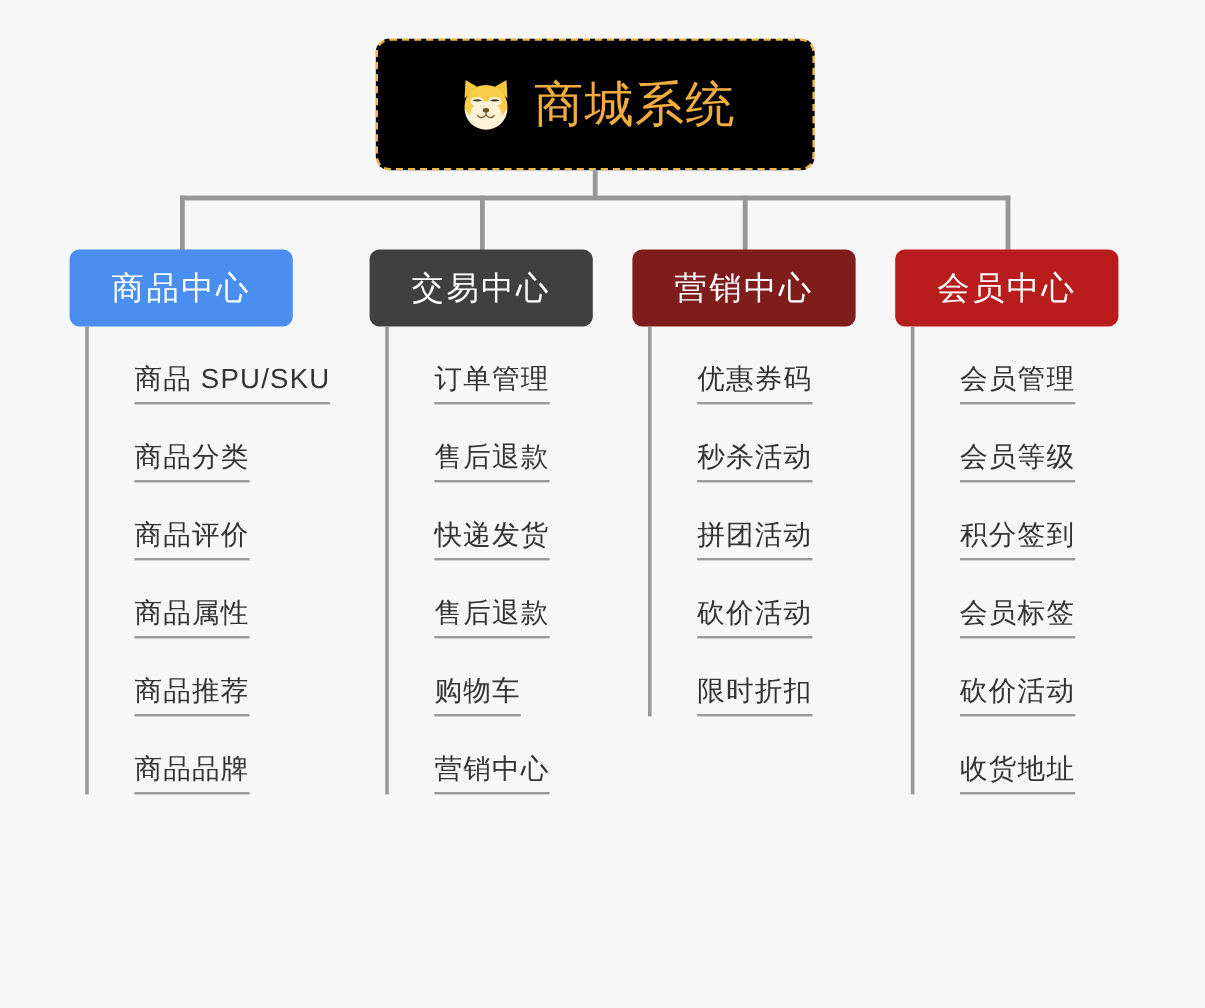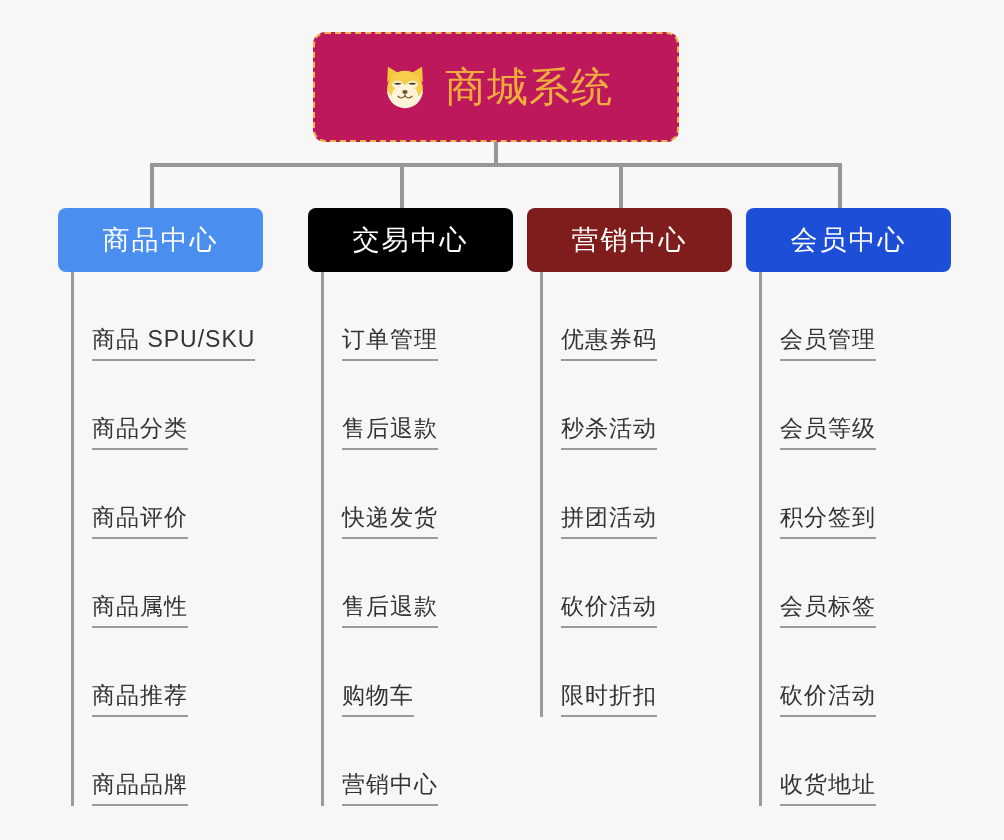--- a/index.html
+++ b/index.html
@@ -51,61 +51,61 @@
   .h-bus   { left: 150px; top: 163px;  width: 692px; height: 4px; }
   .v-drop  { top: 163px;  width: 4px;  height: 46px; }
 
   
   .col {
     position: absolute;
     top: 208px;
     width: 186px;
   }
   .col-head {
-    width: 205px;
+    width: 186px;
     height: 64px;
     border-radius: 8px;
     display: flex;
     align-items: center;
     justify-content: center;
     color: #ffffff;
     font-size: 27px;
     letter-spacing: 2px;
     white-space: nowrap;
   }
   .col-body {
     position: relative;
     margin-left: 13px;
     padding-left: 0;
     border-left: 3px solid #9a9a9a;
     margin-top: 0;
   }
   .leaf {
-    height: 89px;
+    height: 65px;
     display: flex;
     align-items: flex-end;
-    padding-left: 18px;
+    padding-left: 38px;
   }
   .leaf-label {
     display: inline-block;
     font-size: 23px;
     color: #333333;
     line-height: 1.25;
     white-space: nowrap;
     padding-bottom: 5px;
     border-bottom: 2px solid #9a9a9a;
     letter-spacing: 1px;
   }
 </style>
 </head>
 <body style="background: rgb(247, 247, 247);">
 
 <div id="stage" style="background: rgb(247, 247, 247);">
 
-  <div class="root-card" style="border-color: rgb(234, 181, 77); border-style: dashed; background: #be185d;">
+  <div class="root-card" style="border-color: rgb(234, 181, 77); border-style: dashed; background: #000000;">
     <svg class="root-icon" viewBox="0 0 64 64" aria-hidden="true">
 
       <path d="M11 7 L10 26 L23 14 Z" fill="#f5c63c"></path>
       <path d="M53 7 L54 26 L41 14 Z" fill="#f5c63c"></path>
 
       <ellipse cx="32" cy="34" rx="22" ry="22" fill="#f7cd4a"></ellipse>
 
       <path d="M10 36 a22 22 0 0 0 44 0 q-6 12 -22 12 q-16 0 -22 -12 Z" fill="#fdf3d8"></path>
       <ellipse cx="32" cy="42" rx="16" ry="13" fill="#fdf3d8"></ellipse>
 
@@ -149,21 +149,21 @@
       <div class="leaf">
           <span class="leaf-label">商品推荐</span>
         </div>
       <div class="leaf">
           <span class="leaf-label">商品品牌</span>
         </div>
     </div>
   </div>
 
   <div class="col" style="left:308px">
-    <div class="col-head" style="background: #000000; color: rgb(255, 255, 255);">交易中心</div>
+    <div class="col-head" style="background: #404040; color: rgb(255, 255, 255);">交易中心</div>
     <div class="col-body">
       <div class="leaf">
           <span class="leaf-label">订单管理</span>
         </div>
       <div class="leaf">
           <span class="leaf-label">售后退款</span>
         </div>
       <div class="leaf">
           <span class="leaf-label">快递发货</span>
         </div>
@@ -194,21 +194,21 @@
       <div class="leaf">
           <span class="leaf-label">砍价活动</span>
         </div>
       <div class="leaf">
           <span class="leaf-label">限时折扣</span>
         </div>
     </div>
   </div>
 
   <div class="col" style="left:746px">
-    <div class="col-head" style="background: #1d4ed8; color: rgb(255, 255, 255);">会员中心</div>
+    <div class="col-head" style="background: #b91c1c; color: rgb(255, 255, 255);">会员中心</div>
     <div class="col-body">
       <div class="leaf">
           <span class="leaf-label">会员管理</span>
         </div>
       <div class="leaf">
           <span class="leaf-label">会员等级</span>
         </div>
       <div class="leaf">
           <span class="leaf-label">积分签到</span>
         </div>

